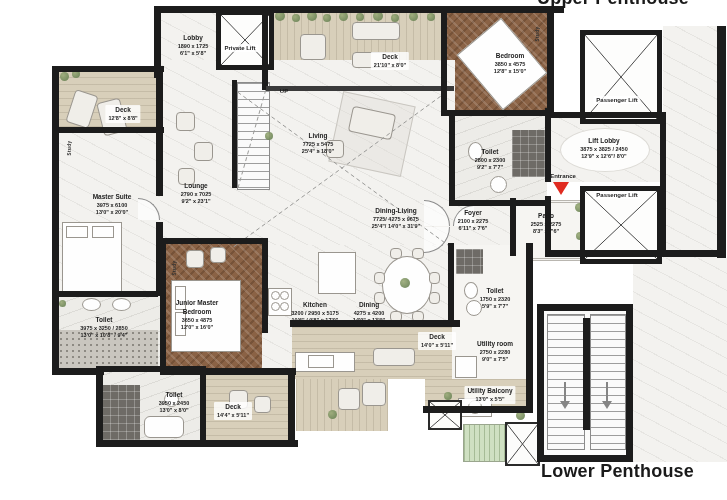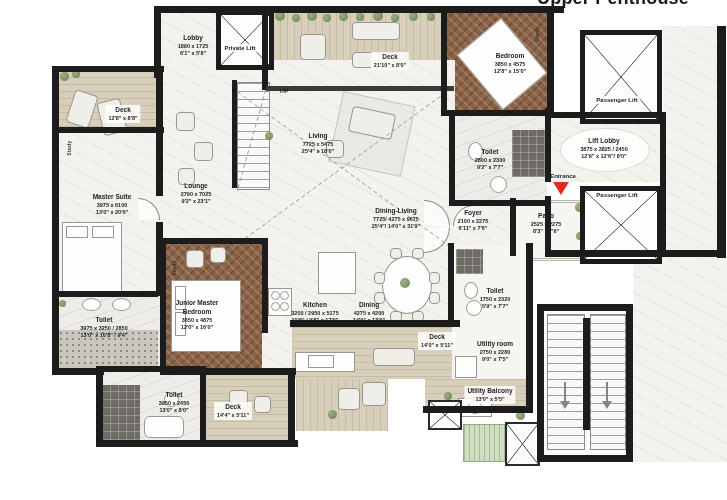--- a/index.html
+++ b/index.html
@@ -375,14 +375,15 @@
   <div class="small-label chip" style="left:617px;top:100px;">Passenger Lift</div>
   <div class="small-label chip" style="left:617px;top:195px;">Passenger Lift</div>
   <div class="small-label" style="left:563px;top:176px;">Entrance</div>
   <div class="small-label" style="left:284px;top:91px;">UP</div>
   <div class="small-label" style="left:188px;top:240px;font-size:5.5px;">PUJA</div>
   <div class="vlabel" style="left:69px;top:148px;">Study</div>
   <div class="vlabel" style="left:174px;top:268px;">Study</div>
   <div class="vlabel" style="left:537px;top:34px;">Study</div>
 
   <div class="title" style="left:537px;top:-12px;font-size:18px;">Upper Penthouse</div>
+  <div class="title" style="left:541px;top:461px;font-size:18px;">Lower Penthouse</div>
 
 </div>
 
 </body></html>

